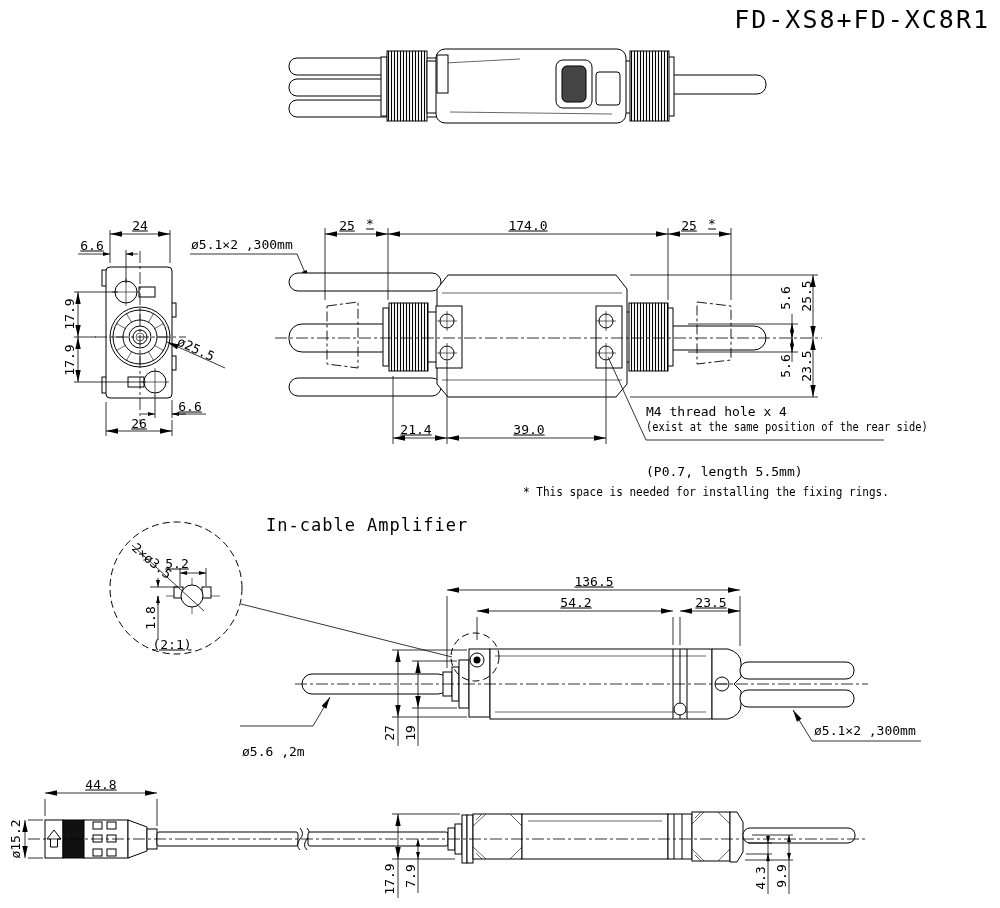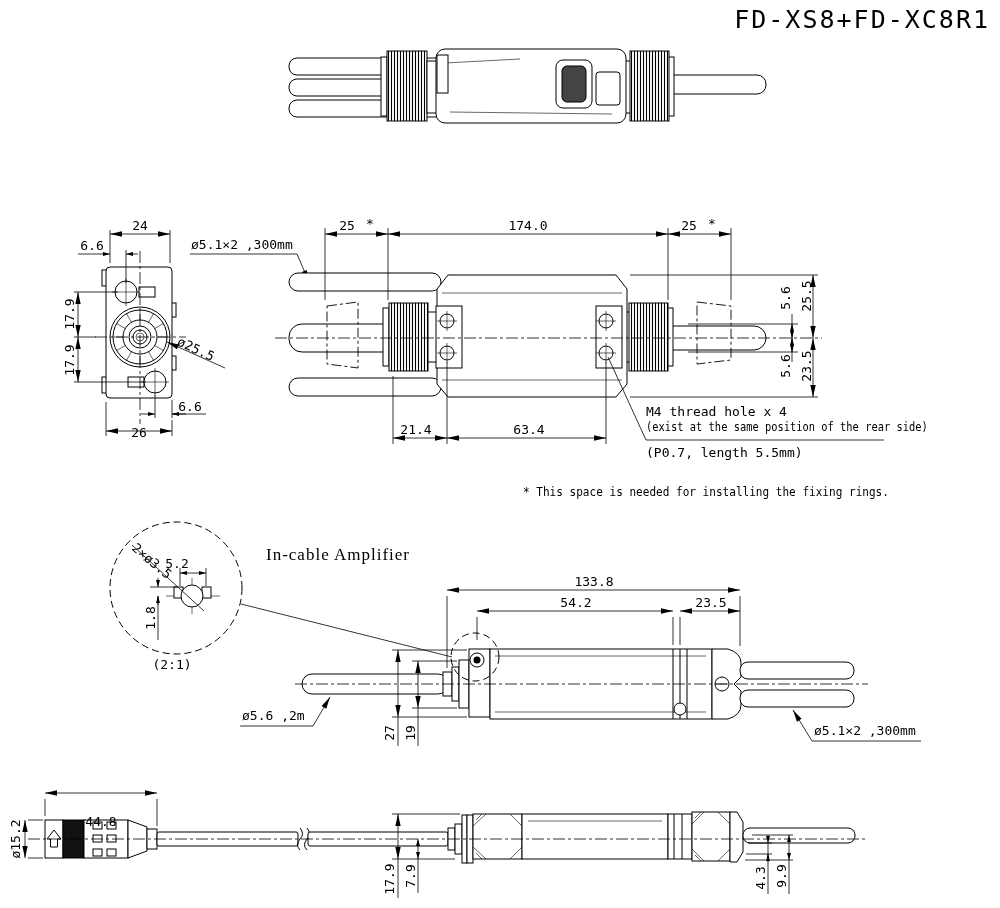--- a/index.html
+++ b/index.html
@@ -9,21 +9,21 @@
   .s{fill:#fff;stroke:#000;stroke-width:1;}
   .k{fill:url(#knurl);stroke:#000;stroke-width:1;}
   .l{stroke:#000;stroke-width:1;fill:none;}
   .t{stroke:#000;stroke-width:0.6;fill:none;}
   .d{stroke:#000;stroke-width:0.8;fill:none;}
   .cl{stroke:#000;stroke-width:0.8;fill:none;stroke-dasharray:12 3 3 3;}
   .ph{stroke:#000;stroke-width:0.9;fill:none;stroke-dasharray:10 3 3 3;}
   .dsh{stroke:#000;stroke-width:1;fill:none;stroke-dasharray:7 4;}
   #labels{position:absolute;left:0;top:0;width:1000px;height:908px;}
   .lbl{position:absolute;font:13px "DejaVu Sans Mono",monospace;color:#000;white-space:nowrap;}
-  .c{transform:translate(-50%,-50%);}
+  .c{transform:translate(-50%,-50%);text-decoration:underline;}
   .v{transform:translate(-50%,-50%) rotate(-90deg);}
   .big{font-size:25px;letter-spacing:2px;}
   .med{font-size:17px;letter-spacing:1px;}
   .cx{transform:scaleX(0.8);transform-origin:left top;}
   .cx2{transform:scaleX(0.85);transform-origin:left top;}
 </style>
 </head>
 <body>
 
 <div id="canvas">
@@ -316,55 +316,55 @@
 <div id="labels">
   <span class="lbl big" style="right:10px;top:5px;">FD-XS8+FD-XC8R1</span>
 
   <span class="lbl" style="left:191px;top:237px;">ø5.1×2 ,300mm</span>
 
   <span class="lbl c" style="left:140px;top:225px;">24</span>
   <span class="lbl c" style="left:92px;top:245px;">6.6</span>
   <span class="lbl v" style="left:69px;top:314px;">17.9</span>
   <span class="lbl v" style="left:69px;top:360px;">17.9</span>
   <span class="lbl c" style="left:190px;top:406px;">6.6</span>
-  <span class="lbl c" style="left:139px;top:432px;">26</span>
+  <span class="lbl c" style="left:139px;top:423px;">26</span>
   <span class="lbl" style="left:196px;top:349px;transform:translate(-50%,-50%) rotate(25deg);">ø25.5</span>
 
   <span class="lbl c" style="left:347px;top:225px;">25</span>
   <span class="lbl c" style="left:370px;top:223px;">*</span>
   <span class="lbl c" style="left:528px;top:225px;">174.0</span>
   <span class="lbl c" style="left:689px;top:225px;">25</span>
   <span class="lbl c" style="left:712px;top:223px;">*</span>
   <span class="lbl c" style="left:416px;top:429px;">21.4</span>
-  <span class="lbl c" style="left:529px;top:429px;">63.4</span>
+  <span class="lbl c" style="left:529px;top:429px;">39.0</span>
   <span class="lbl v" style="left:785px;top:298px;">5.6</span>
   <span class="lbl v" style="left:806px;top:296px;">25.5</span>
   <span class="lbl v" style="left:785px;top:366px;">5.6</span>
   <span class="lbl v" style="left:806px;top:366px;">23.5</span>
 
   <span class="lbl" style="left:646px;top:404px;">M4 thread hole x 4</span>
   <span class="lbl cx" style="left:646px;top:419px;">(exist at the same position of the rear side)</span>
-  <span class="lbl" style="left:646px;top:445px;">(P0.7, length 5.5mm)</span>
+  <span class="lbl" style="left:646px;top:464px;">(P0.7, length 5.5mm)</span>
   <span class="lbl cx2" style="left:523px;top:484px;">* This space is needed for installing the fixing rings.</span>
 
-  <span class="lbl med" style="left:266px;top:545px;font-family:Liberation Serif, serif;">In-cable Amplifier</span>
+  <span class="lbl med" style="left:266px;top:515px;">In-cable Amplifier</span>
   <span class="lbl" style="left:152px;top:561px;transform:translate(-50%,-50%) rotate(40deg);">2×ø3.5</span>
   <span class="lbl c" style="left:177px;top:563px;">5.2</span>
   <span class="lbl v" style="left:150px;top:618px;">1.8</span>
-  <span class="lbl c" style="left:172px;top:664px;">(2:1)</span>
-
-  <span class="lbl c" style="left:594px;top:581px;">133.8</span>
+  <span class="lbl c" style="left:172px;top:644px;">(2:1)</span>
+
+  <span class="lbl c" style="left:594px;top:581px;">136.5</span>
   <span class="lbl c" style="left:576px;top:602px;">54.2</span>
   <span class="lbl c" style="left:711px;top:602px;">23.5</span>
   <span class="lbl v" style="left:389px;top:733px;">27</span>
   <span class="lbl v" style="left:410px;top:733px;">19</span>
-  <span class="lbl" style="left:242px;top:708px;text-align:right;">ø5.6 ,2m</span>
+  <span class="lbl" style="left:242px;top:744px;text-align:right;">ø5.6 ,2m</span>
   <span class="lbl" style="left:814px;top:723px;">ø5.1×2 ,300mm</span>
 
-  <span class="lbl c" style="left:101px;top:821px;">44.8</span>
+  <span class="lbl c" style="left:101px;top:784px;">44.8</span>
   <span class="lbl v" style="left:15px;top:839px;">ø15.2</span>
   <span class="lbl v" style="left:389px;top:879px;">17.9</span>
   <span class="lbl v" style="left:410px;top:876px;">7.9</span>
   <span class="lbl v" style="left:760px;top:878px;">4.3</span>
   <span class="lbl v" style="left:781px;top:876px;">9.9</span>
 </div>
 
 </div>
 
 </body></html>

